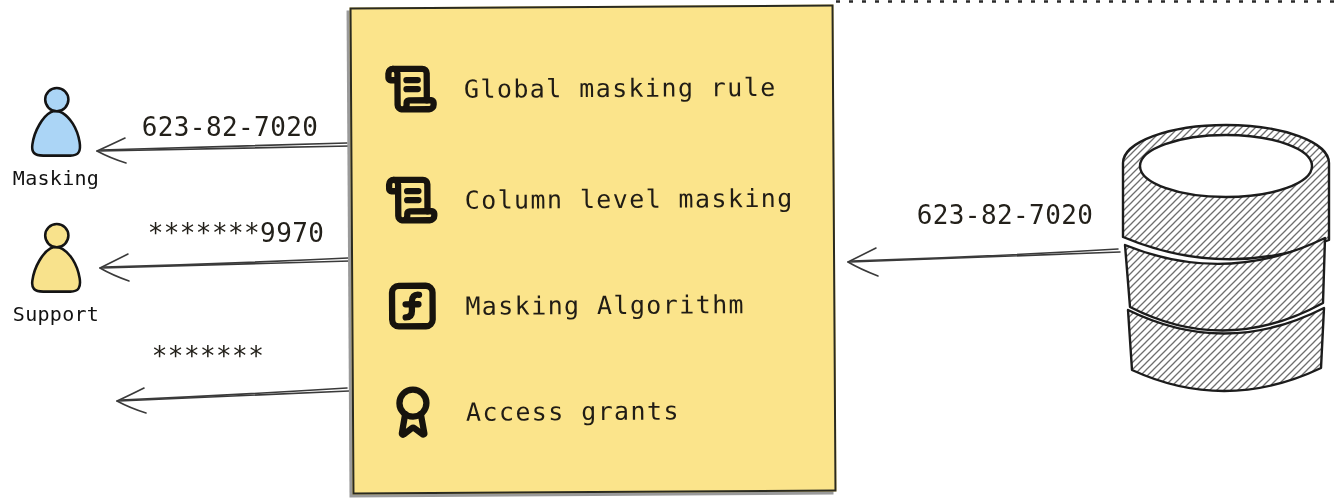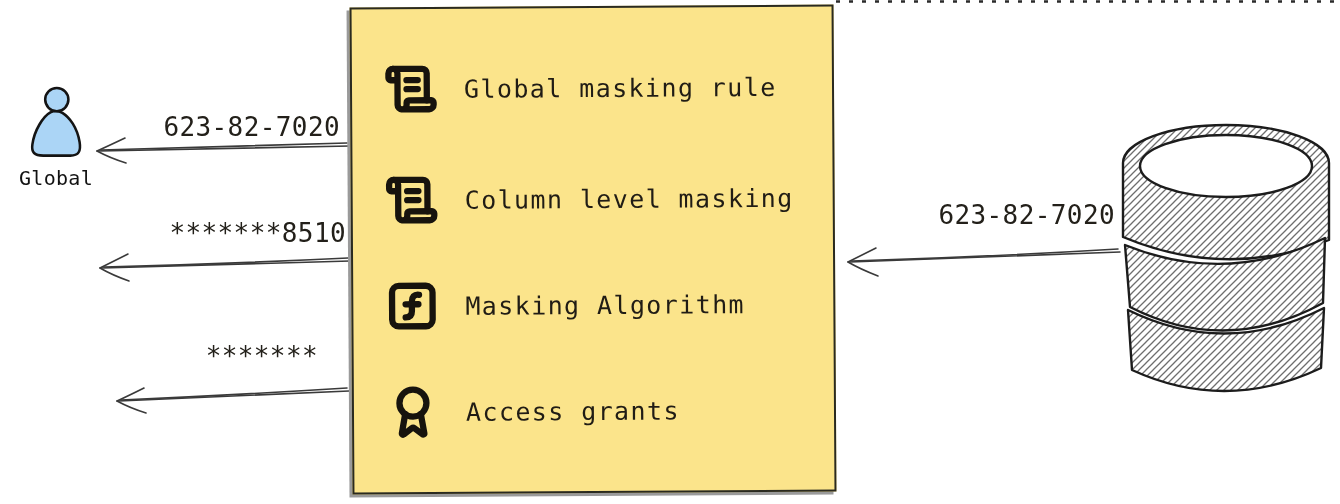--- a/index.html
+++ b/index.html
@@ -37,21 +37,21 @@
   }
   .persona-analyst{top:86px}
   .persona-support{top:222px}
   .persona-developer{top:350px}
   .persona svg{width:64px;height:76px;}
   .persona .persona-label{
     margin-top:4px;font-size:20px;letter-spacing:0.3px;color:#121212;white-space:nowrap;
   }
   
   .value-label{
-    position:absolute;width:220px;text-align:right;
+    position:absolute;width:220px;text-align:center;
     font-size:26px;letter-spacing:0.4px;color:#23201a;white-space:nowrap;
   }
   .value-analyst{left:120px;top:112px;}
   .value-support{left:126px;top:218px;}
   .value-developer{left:98px;top:341px;}
   .value-database{left:895px;top:200px;}
   
   .sketch-layer{position:absolute;left:0;top:0;width:1340px;height:504px;pointer-events:none;}
   
   .database{position:absolute;left:1118px;top:118px;width:218px;height:278px;}
@@ -94,27 +94,34 @@
         <path d="M 848,262 Q 860,269 878,276"></path>
       </g>
     </g>
   </svg>
 
   <div class="persona persona-analyst">
     <svg viewBox="0 0 80 95">
       <path d="M 33,33 C 24,38 13,55 10.5,73 C 9,83 13,87 24,87 L 58,87 C 68,87 71.5,82 69.5,70 C 66.5,52 57,39 48,33.5 C 43,30.5 38,30.5 33,33 Z" stroke="#141414" stroke-width="3.2" stroke-linejoin="round" fill="#ABD5F6"></path>
       <circle cx="41" cy="17" r="14.5" stroke="#141414" stroke-width="3.2" fill="#ABD5F6"></circle>
     </svg>
-    <div class="persona-label">Global</div>
+    <div class="persona-label">Masking</div>
+  </div>
+
+  <div class="persona persona-support">
+    <svg viewBox="0 0 80 95">
+      <path d="M 33,33 C 24,38 13,55 10.5,73 C 9,83 13,87 24,87 L 58,87 C 68,87 71.5,82 69.5,70 C 66.5,52 57,39 48,33.5 C 43,30.5 38,30.5 33,33 Z" stroke="#141414" stroke-width="3.2" stroke-linejoin="round" fill="#F8E28C"></path>
+      <circle cx="41" cy="17" r="14.5" stroke="#141414" stroke-width="3.2" fill="#F8E28C"></circle>
+    </svg>
+    <div class="persona-label">Support</div>
   </div>
 
 
-
   <div class="value-label value-analyst">623-82-7020</div>
-  <div class="value-label value-support">*******8510</div>
+  <div class="value-label value-support">*******9970</div>
   <div class="value-label value-developer">*******</div>
   <div class="value-label value-database">623-82-7020</div>
 
   <div class="mask-box">
 
     <div class="box-row row-1">
       <span class="box-icon">
         <svg viewBox="0 0 24 24">
           <path d="M15 12h-5"></path>
             <path d="M15 8h-5"></path>

